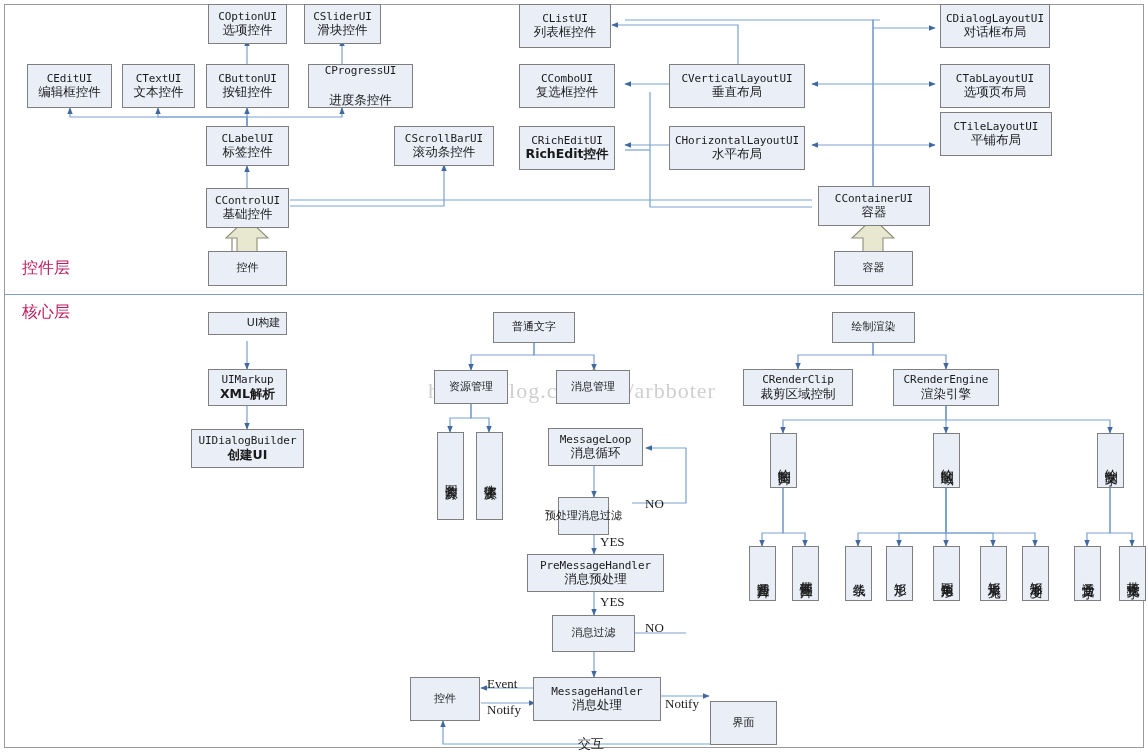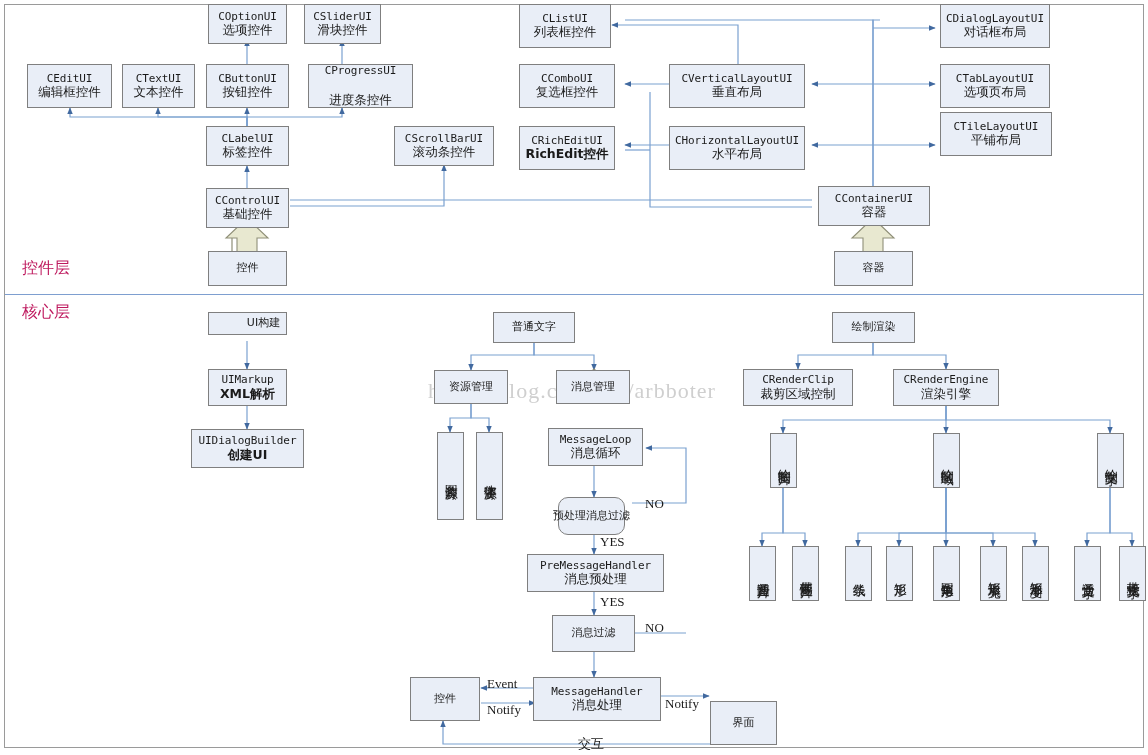--- a/index.html
+++ b/index.html
@@ -248,21 +248,21 @@
   </div>
   <div class="node vtxt" style="left:476px;top:432px;width:27px;height:88px;">
     <span class="ln cn">字体资源</span>
   </div>
 
   <div class="node" style="left:548px;top:428px;width:95px;height:38px;">
     <span class="ln en">MessageLoop</span>
     <span class="ln cn">消息循环</span>
   </div>
 
-  <div class="node onlycn" style="left:558px;top:497px;width:67px;height:38px;border-radius:10px;">
+  <div class="node onlycn" style="left:558px;top:497px;width:51px;height:38px;">
     <span class="ln cn" style="line-height:1.2;">预处理消息过滤</span>
   </div>
 
   <div class="node" style="left:527px;top:554px;width:137px;height:38px;">
     <span class="ln en">PreMessageHandler</span>
     <span class="ln cn">消息预处理</span>
   </div>
 
   <div class="node onlycn" style="left:552px;top:615px;width:83px;height:37px;">
     <span class="ln cn">消息过滤</span>

